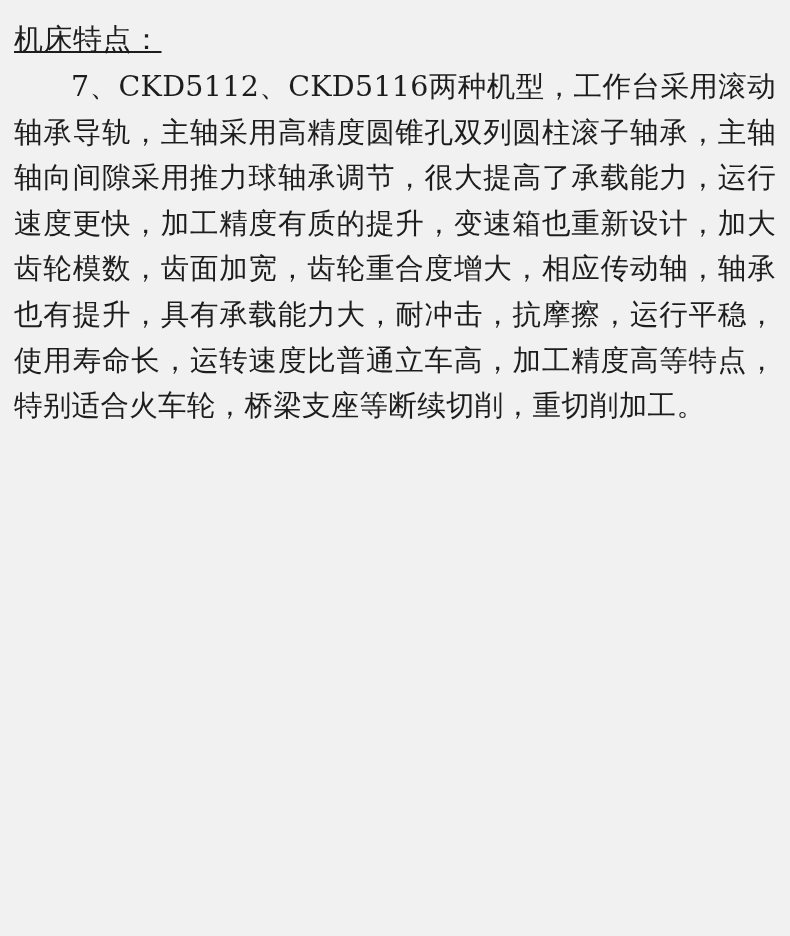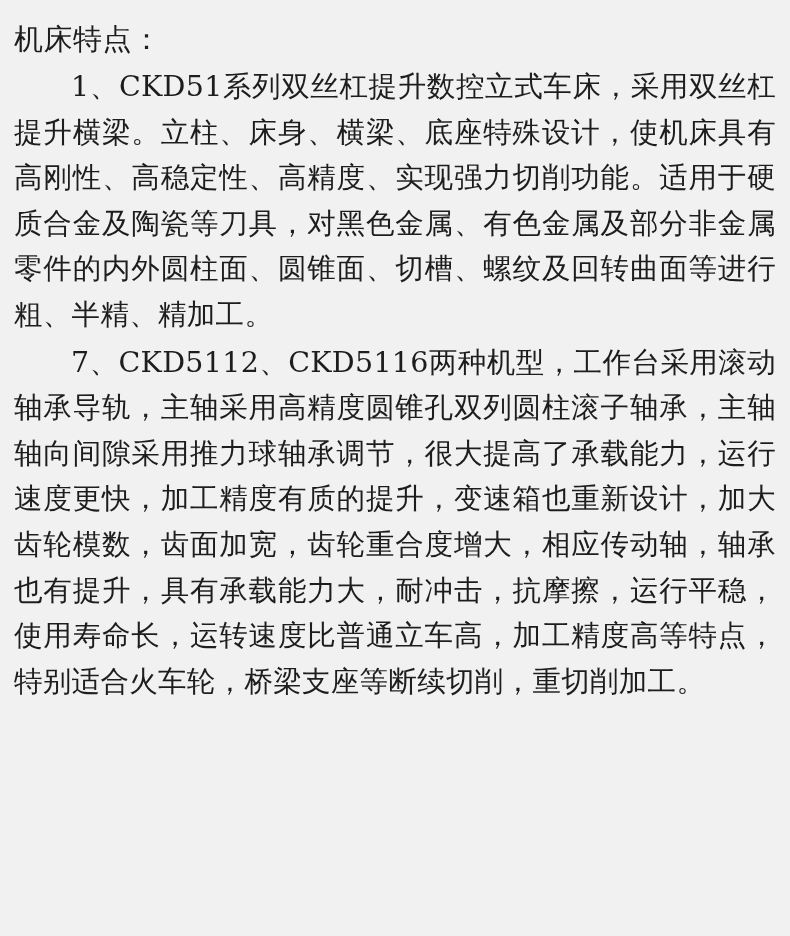--- a/index.html
+++ b/index.html
@@ -20,32 +20,32 @@
     height: 936px;
     padding: 18px 14px 10px 14px;
     background: #f1f1f1;
   }
   .doc-title {
     font-size: 29px;
     line-height: 1.45;
     letter-spacing: 0.5px;
     margin: 0 0 4px 0;
     font-weight: normal;
+    text-decoration: underline;
   }
   .para {
     font-size: 28.5px;
     line-height: 1.6;
     letter-spacing: 0.3px;
     text-align: justify;
     text-justify: inter-ideograph;
     margin: 0 0 2px 0;
     text-indent: 2em;
     word-break: break-all;
   }
 </style>
 </head>
 <body>
 
 <div class="page">
   <div class="doc-title">机床特点：</div>
-  <p class="para">1、CKD51系列双丝杠提升数控立式车床，采用双丝杠提升横梁。立柱、床身、横梁、底座特殊设计，使机床具有高刚性、高稳定性、高精度、实现强力切削功能。适用于硬质合金及陶瓷等刀具，对黑色金属、有色金属及部分非金属零件的内外圆柱面、圆锥面、切槽、螺纹及回转曲面等进行粗、半精、精加工。</p>
   <p class="para">7、CKD5112、CKD5116两种机型，工作台采用滚动轴承导轨，主轴采用高精度圆锥孔双列圆柱滚子轴承，主轴轴向间隙采用推力球轴承调节，很大提高了承载能力，运行速度更快，加工精度有质的提升，变速箱也重新设计，加大齿轮模数，齿面加宽，齿轮重合度增大，相应传动轴，轴承也有提升，具有承载能力大，耐冲击，抗摩擦，运行平稳，使用寿命长，运转速度比普通立车高，加工精度高等特点，特别适合火车轮，桥梁支座等断续切削，重切削加工。</p>
 </div>
 
 </body></html>

